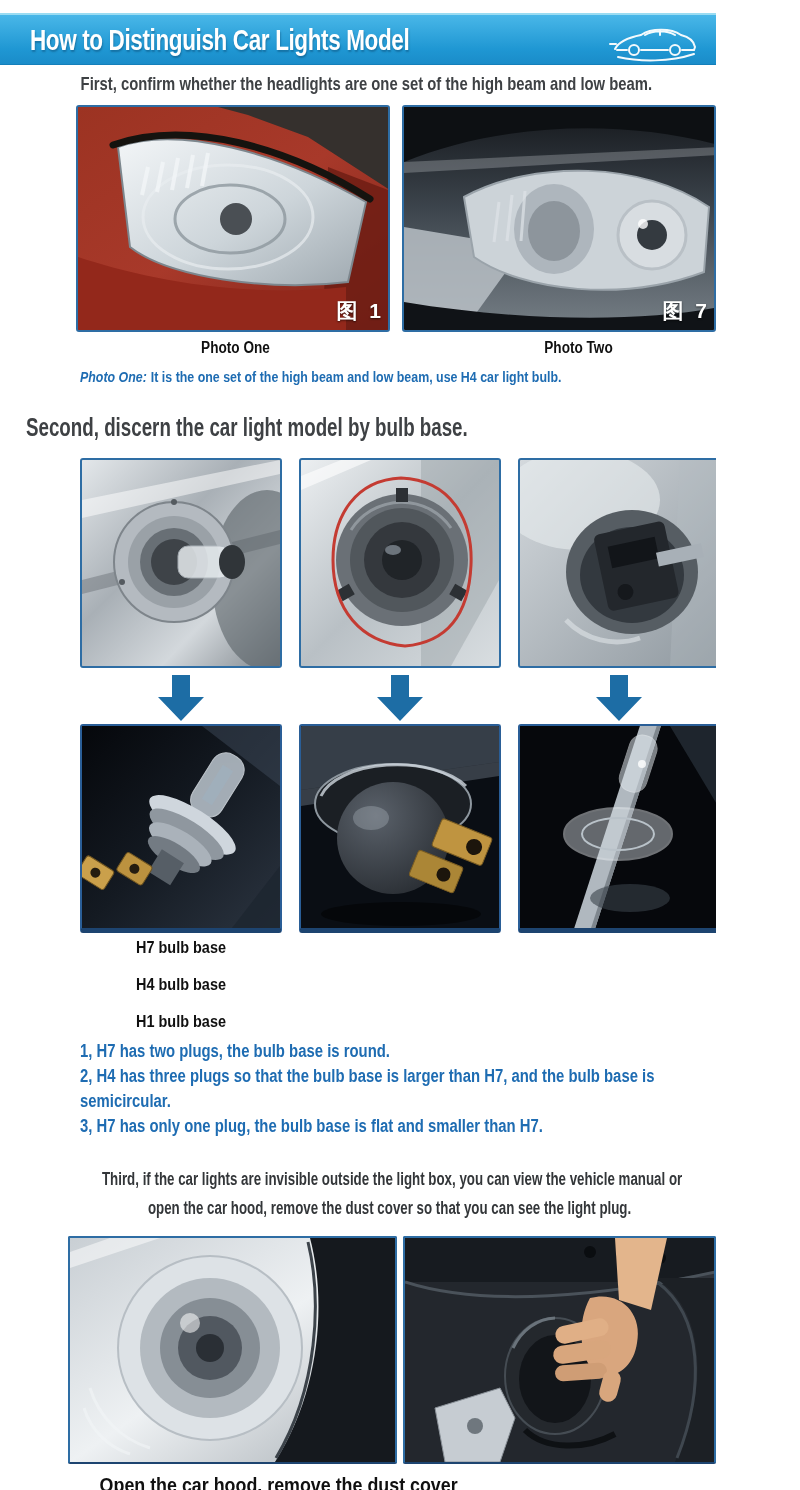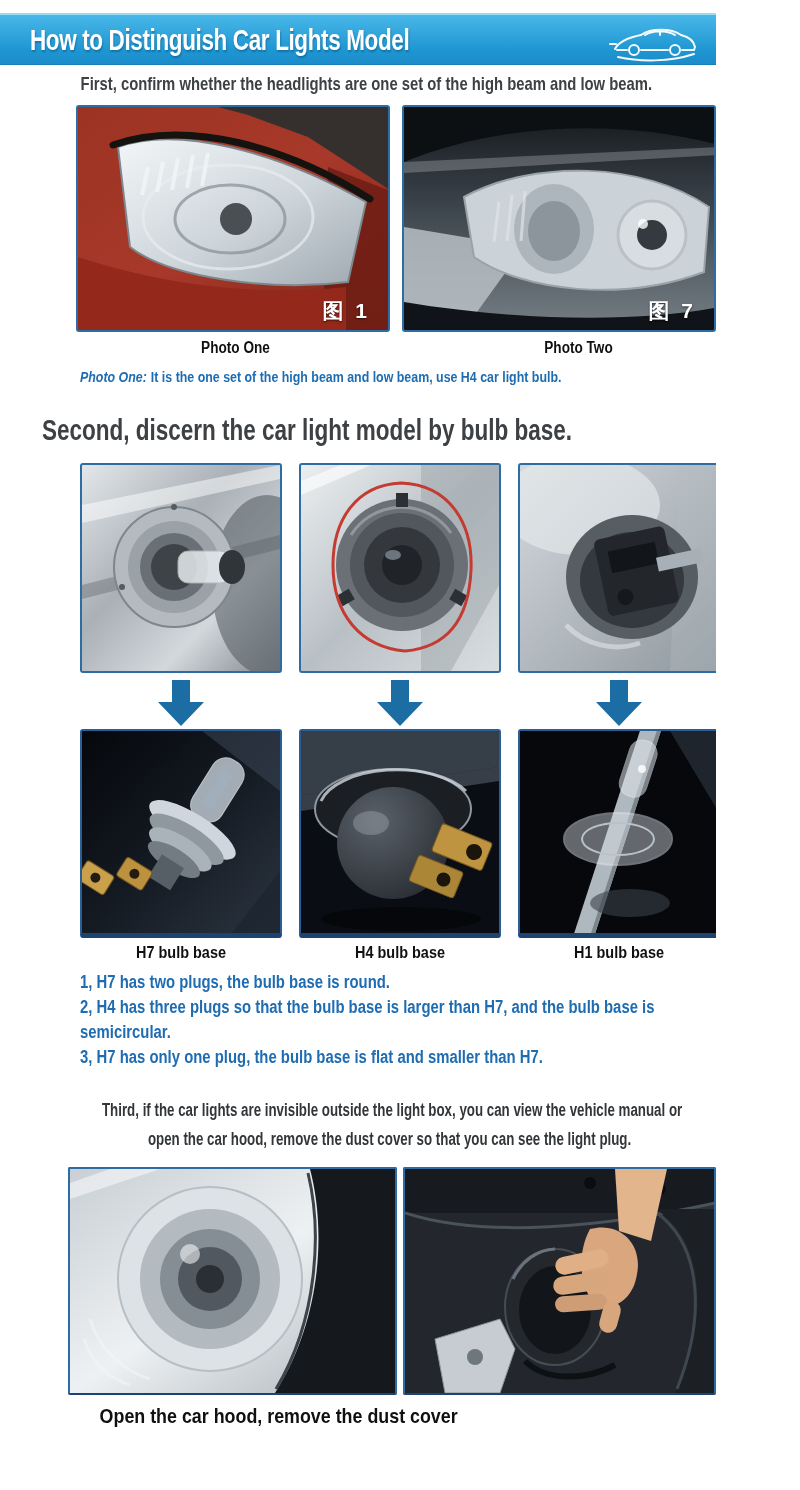--- a/index.html
+++ b/index.html
@@ -11,47 +11,47 @@
   .sqz-c{transform-origin:center center;}
 
   .banner{margin-top:13px;height:52px;position:relative;display:flex;align-items:center;
           background:linear-gradient(#49b7e8,#1f97d3 70%,#1a8cc9);
           border-top:2px solid #9adcf2;border-bottom:1px solid #147fba;box-sizing:border-box;}
   .banner-title{color:#fff;font-weight:bold;font-size:30px;margin-left:30px;
           text-shadow:1px 2px 2px rgba(10,70,110,.45);letter-spacing:-.5px;}
   .car-icon{position:absolute;right:16px;top:7px;}
 
   .h1{margin-top:8px;text-align:center;font-weight:bold;font-size:19px;color:#3e4144;}
-  .h2{margin:24px 0 0 42px;font-weight:bold;font-size:30px;color:#3e4144;}
+  .h2{margin:24px 0 0 26px;font-weight:bold;font-size:25px;color:#3e4144;}
   .h3{margin-top:26px;text-align:right;font-weight:bold;font-size:18px;color:#333639;line-height:29px;}
 
   .photos1{margin:10px 0 0 76px;display:flex;gap:12px;}
   .photos1 figure{margin:0;width:319px;height:227px;border:2px solid #2e6da4;border-radius:3px;
           box-sizing:border-box;position:relative;overflow:hidden;background:#444;}
   figure svg{display:block;}
-  .fig-label{position:absolute;right:18px;bottom:5px;color:#fff;font-weight:bold;font-size:21px;
+  .fig-label{position:absolute;right:4px;bottom:5px;color:#fff;font-weight:bold;font-size:21px;
           letter-spacing:3px;text-shadow:0 1px 2px rgba(0,0,0,.6);}
 
   .captions1{margin:7px 0 0 76px;display:flex;gap:24px;}
   .captions1 span{width:319px;text-align:center;font-weight:bold;font-size:16px;color:#101010;}
 
   .notes{margin:8px 0 0 80px;color:#1e6cb2;font-weight:bold;font-size:15.5px;line-height:24px;}
   .note{white-space:nowrap;}
   .note-lead{font-style:italic;margin-right:5px;}
 
   .grid{margin-left:80px;width:640px;display:flex;gap:17px;}
   .grid.sockets{margin-top:16px;}
   .grid.sockets figure{margin:0;width:202px;height:210px;border:2px solid #2e6da4;border-radius:3px;
           box-sizing:border-box;overflow:hidden;background:#999;}
   .arrow-row{margin:7px 0 0 80px;width:640px;display:flex;gap:17px;}
   .arrow-cell{width:202px;display:flex;justify-content:center;}
   .grid.bulbs{margin-top:3px;}
   .grid.bulbs figure{margin:0;width:202px;height:209px;border:2px solid #2a5e97;border-bottom:5px solid #1d4470;
           border-radius:3px;box-sizing:border-box;overflow:hidden;background:#0a0d12;}
-  .labels-row{margin:5px 0 0 80px;width:640px;display:flex;gap:17px;}
+  .labels-row{margin:5px 0 0 80px;width:640px;display:flex;gap:17px;flex-direction:column;}
   .labels-row span{width:202px;text-align:center;font-weight:bold;font-size:17px;color:#101010;}
 
   .points{margin:7px 0 0 80px;width:690px;transform:scaleX(.85);transform-origin:left top;
           color:#1e6cb2;font-weight:bold;font-size:17.5px;line-height:25px;}
 
   .photos3{margin:13px 0 0 68px;display:flex;gap:6px;}
   .photos3 figure{margin:0;height:228px;border:2px solid #2e6da4;border-radius:2px;border-bottom-color:#1d4470;
           box-sizing:border-box;overflow:hidden;background:#666;}
   .photos3 .pl{width:330px;} .photos3 .pr{width:314px;}
   .caption3{margin:9px 0 0 68px;width:650px;text-align:left;font-weight:bold;font-size:21px;color:#101010;}

